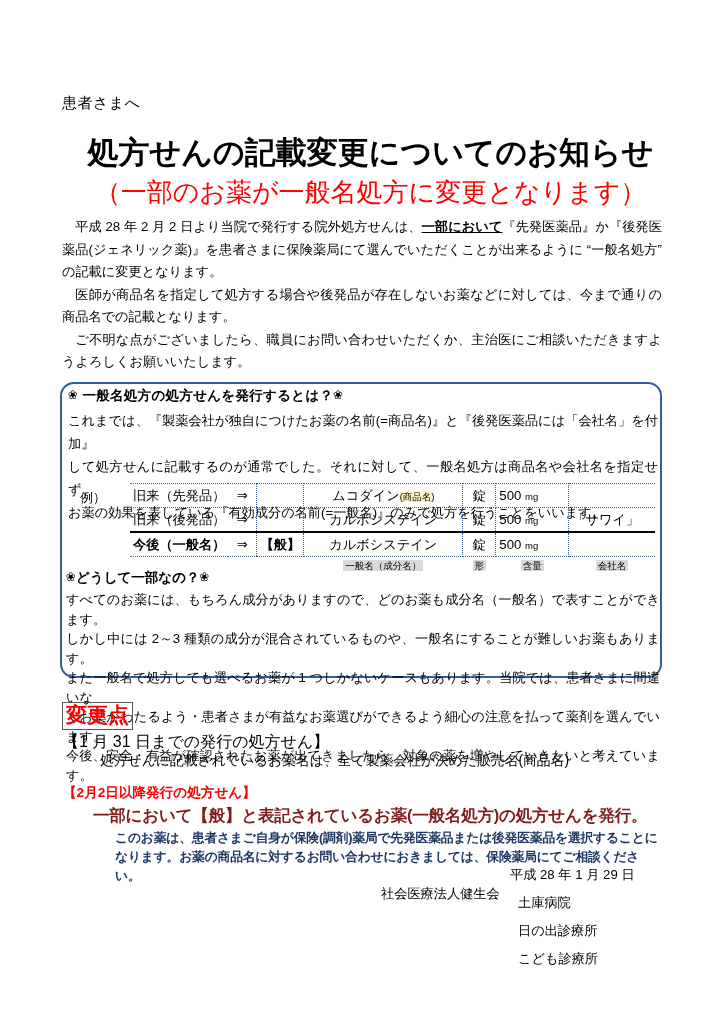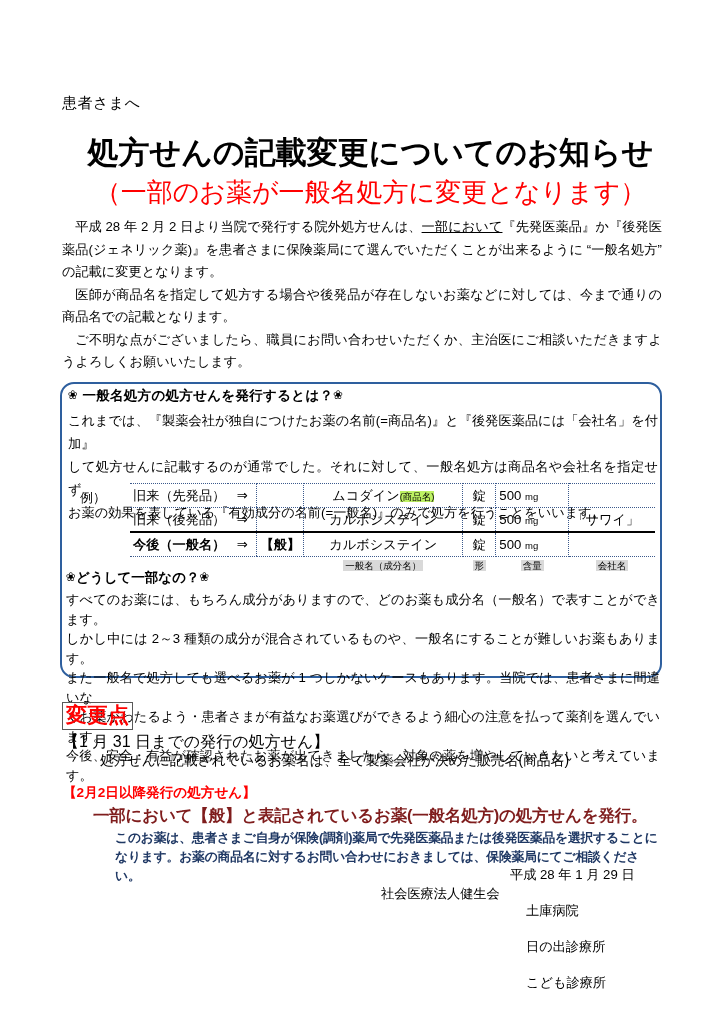--- a/index.html
+++ b/index.html
@@ -59,21 +59,21 @@
     width: 600px;
     font-size: 13.2px;
     line-height: 22.5px;
     text-align: justify;
   }
   .intro p {
     margin: 0;
     text-indent: 1em;
   }
   .u-bold {
-    font-weight: normal;
+    font-weight: bold;
     text-decoration: underline;
     margin-top: 28px;
   }
 
   
   .blue-box {
     position: absolute;
     left: 60px;
     top: 382px;
     width: 602px;
@@ -128,21 +128,21 @@
   .dot-r { border-right: 1px dotted #3c5a8c; }
   .thick-t { border-top: 2px solid #000; }
   .c-label { text-align: right; padding-right: 5px; }
   .c-arrow { text-align: center; width: 22px; }
   .c-gen   { text-align: center; width: 40px; font-weight: bold; }
   .c-name  { text-align: center; width: 152px; }
   .c-form  { text-align: center; width: 26px; }
   .c-dose  { text-align: left; width: 66px; padding-left: 6px;}
   .c-maker { text-align: left; width: 80px; padding-left: 5px; }
   .sm { font-size: 9.5px; }
-  .gray-hl { background: #bef264; }
+  .gray-hl { background: #fef9c3; }
   .unit { font-size: 9.5px; }
   .bold { font-weight: bold; }
   .legend-row td {
     font-size: 9.5px;
     text-align: center;
     height: 15px;
     padding-top: 2px;
     border: none;
     margin-top: 12px;
   }
@@ -234,21 +234,21 @@
     top: 885px;
     font-size: 13.2px;
   }
   .facilities {
     position: absolute;
     left: 510px;
     top: 885px;
     font-size: 13.2px;
     line-height: 20px;
   }
-  .facilities div { margin: 16px; }
+  .facilities div { margin: 8px; }
 </style>
 </head>
 <body>
 
 <div class="page">
 
   <div class="addressee">患者さまへ</div>
   <div class="main-title">処方せんの記載変更についてのお知らせ</div>
   <div class="sub-title">（一部のお薬が一般名処方に変更となります）</div>
 

